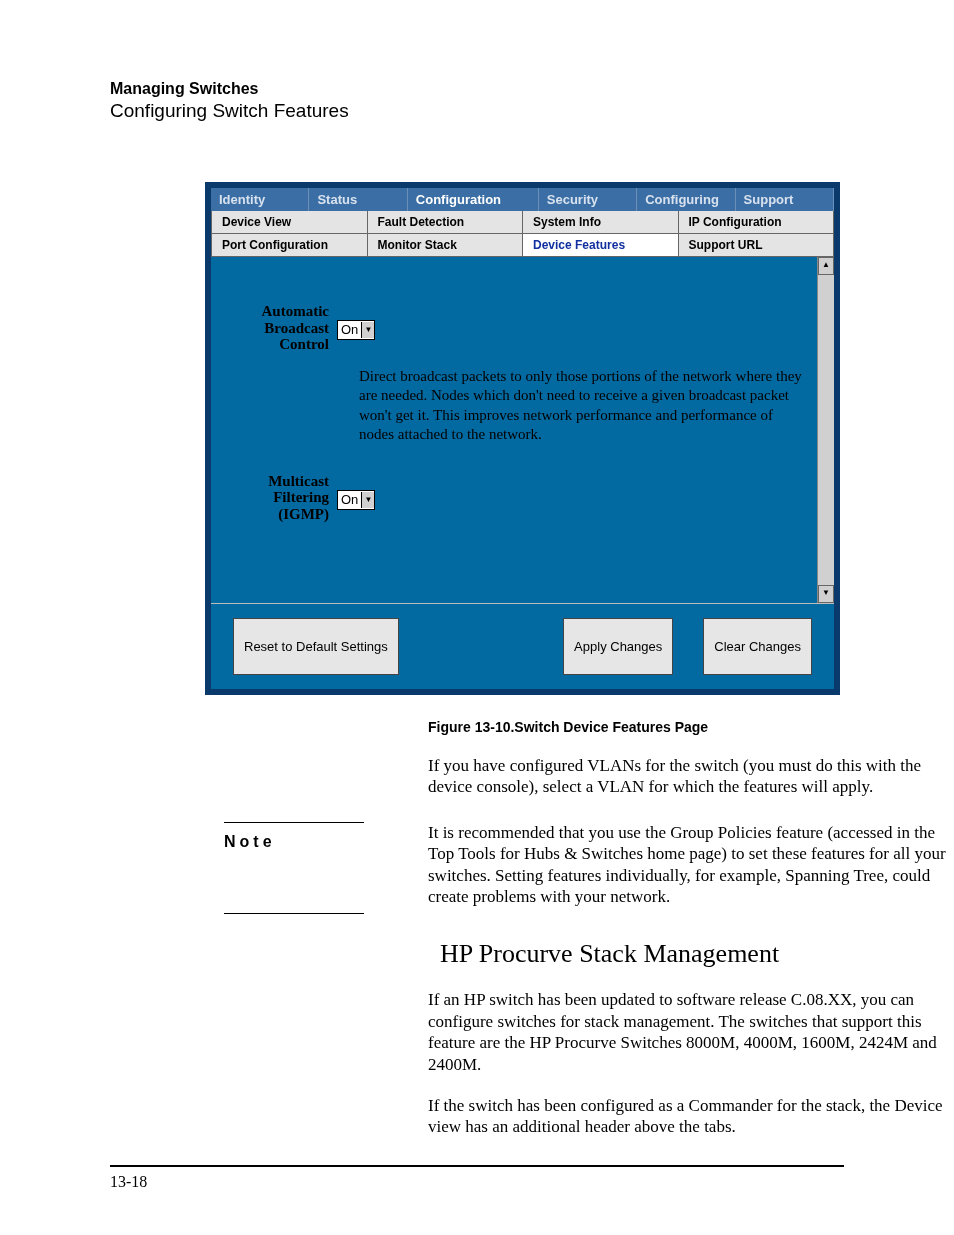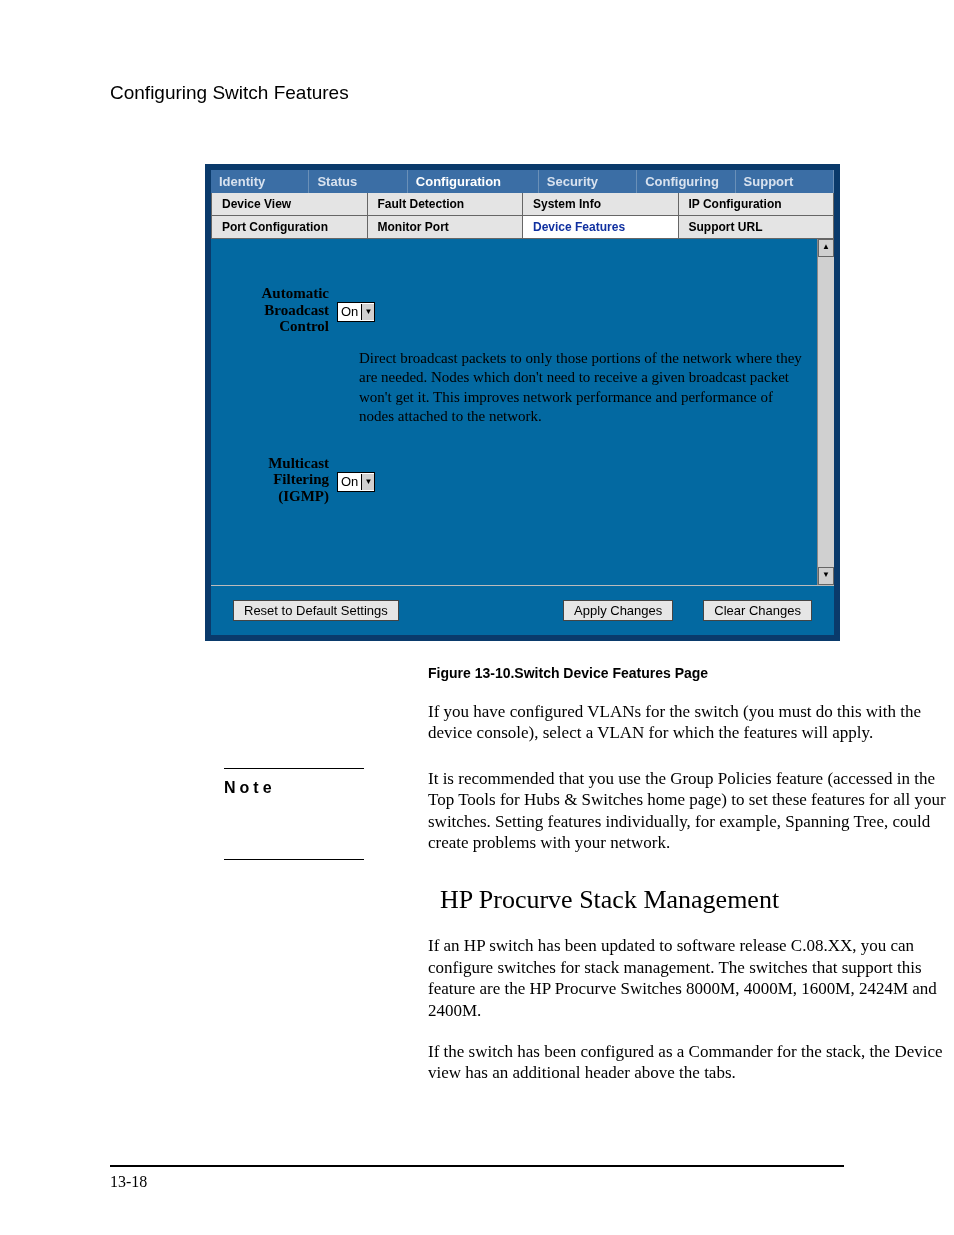--- a/index.html
+++ b/index.html
@@ -22,57 +22,58 @@
   .flabel div{white-space:nowrap;}
   .sel{display:inline-flex;align-items:center;border:1px solid #000;font:13px Arial;background:#fff;height:18px;line-height:18px;}
   .sel span{padding:0 3px;}
   .sel .arrow{width:12px;height:16px;background:#d0d0d0;border-left:1px solid #000;font-size:8px;text-align:center;line-height:16px;}
   .fdesc{padding-left:120px;font:15px "Comic Sans MS",cursive;line-height:1.3;margin-top:-4px;margin-bottom:28px;}
   .sbar{position:absolute;right:0;top:0;bottom:0;width:16px;background:#d0d0d0;border-left:1px solid #888;}
   .sbar .btn{position:absolute;left:0;right:0;height:16px;background:#d0d0d0;border:1px solid #666;font-size:8px;text-align:center;line-height:14px;}
   .sbar .up{top:0;}
   .sbar .dn{bottom:0;}
   .btnrow{border-top:1px solid #bbb;padding:14px 22px;display:flex;}
-  .wbtn{font:13px Arial;background:#e6e6e6;border:1px solid #444;padding:2px 10px;cursor:pointer;}
+  .wbtn{font:13px Arial;background:#e6e6e6;border:1px solid #444;padding:20px 10px;cursor:pointer;}
   .figcap{font:700 14px Arial;margin:24px 0 0 318px;}
   .body-col{margin-left:318px;width:525px;}
   .para{margin-top:20px;line-height:1.26;}
   .note-block{margin-top:24px;}
   .note-lbl{position:absolute;left:114px;width:140px;}
   .note-rule{border-top:1px solid #000;margin-bottom:10px;}
   .note-word{font:700 16px Arial;letter-spacing:4px;}
   .note-rule-b{border-top:1px solid #000;margin-top:62px;}
   .h2{font-size:26px;margin-top:32px;margin-left:12px;}
   .foot-rule{position:absolute;left:110px;right:110px;bottom:68px;border-top:2px solid #000;}
   .pageno{position:absolute;left:110px;bottom:44px;font-size:16px;}
 </style>
 </head>
 <body>
 <div class="page">
 
+<div class="hdr-title">Managing Switches</div>
 <div class="hdr-sub">Configuring Switch Features</div>
 
 <div class="screenshot">
   <div class="topbar">
     <div class="tab">Identity</div>
     <div class="tab">Status</div>
     <div class="tab long active">Configuration</div>
     <div class="tab">Security</div>
     <div class="tab">Configuring</div>
     <div class="tab">Support</div>
   </div>
   <div class="subrow">
     <div class="subcell">Device View</div>
     <div class="subcell">Fault Detection</div>
     <div class="subcell">System Info</div>
     <div class="subcell">IP Configuration</div>
   </div>
   <div class="subrow">
     <div class="subcell">Port Configuration</div>
-    <div class="subcell">Monitor Port</div>
+    <div class="subcell">Monitor Stack</div>
     <div class="subcell active">Device Features</div>
     <div class="subcell">Support URL</div>
   </div>
 
   <div class="formarea">
     <div class="sbar">
       <div class="btn up">▲</div>
       <div class="btn dn">▼</div>
     </div>
 

